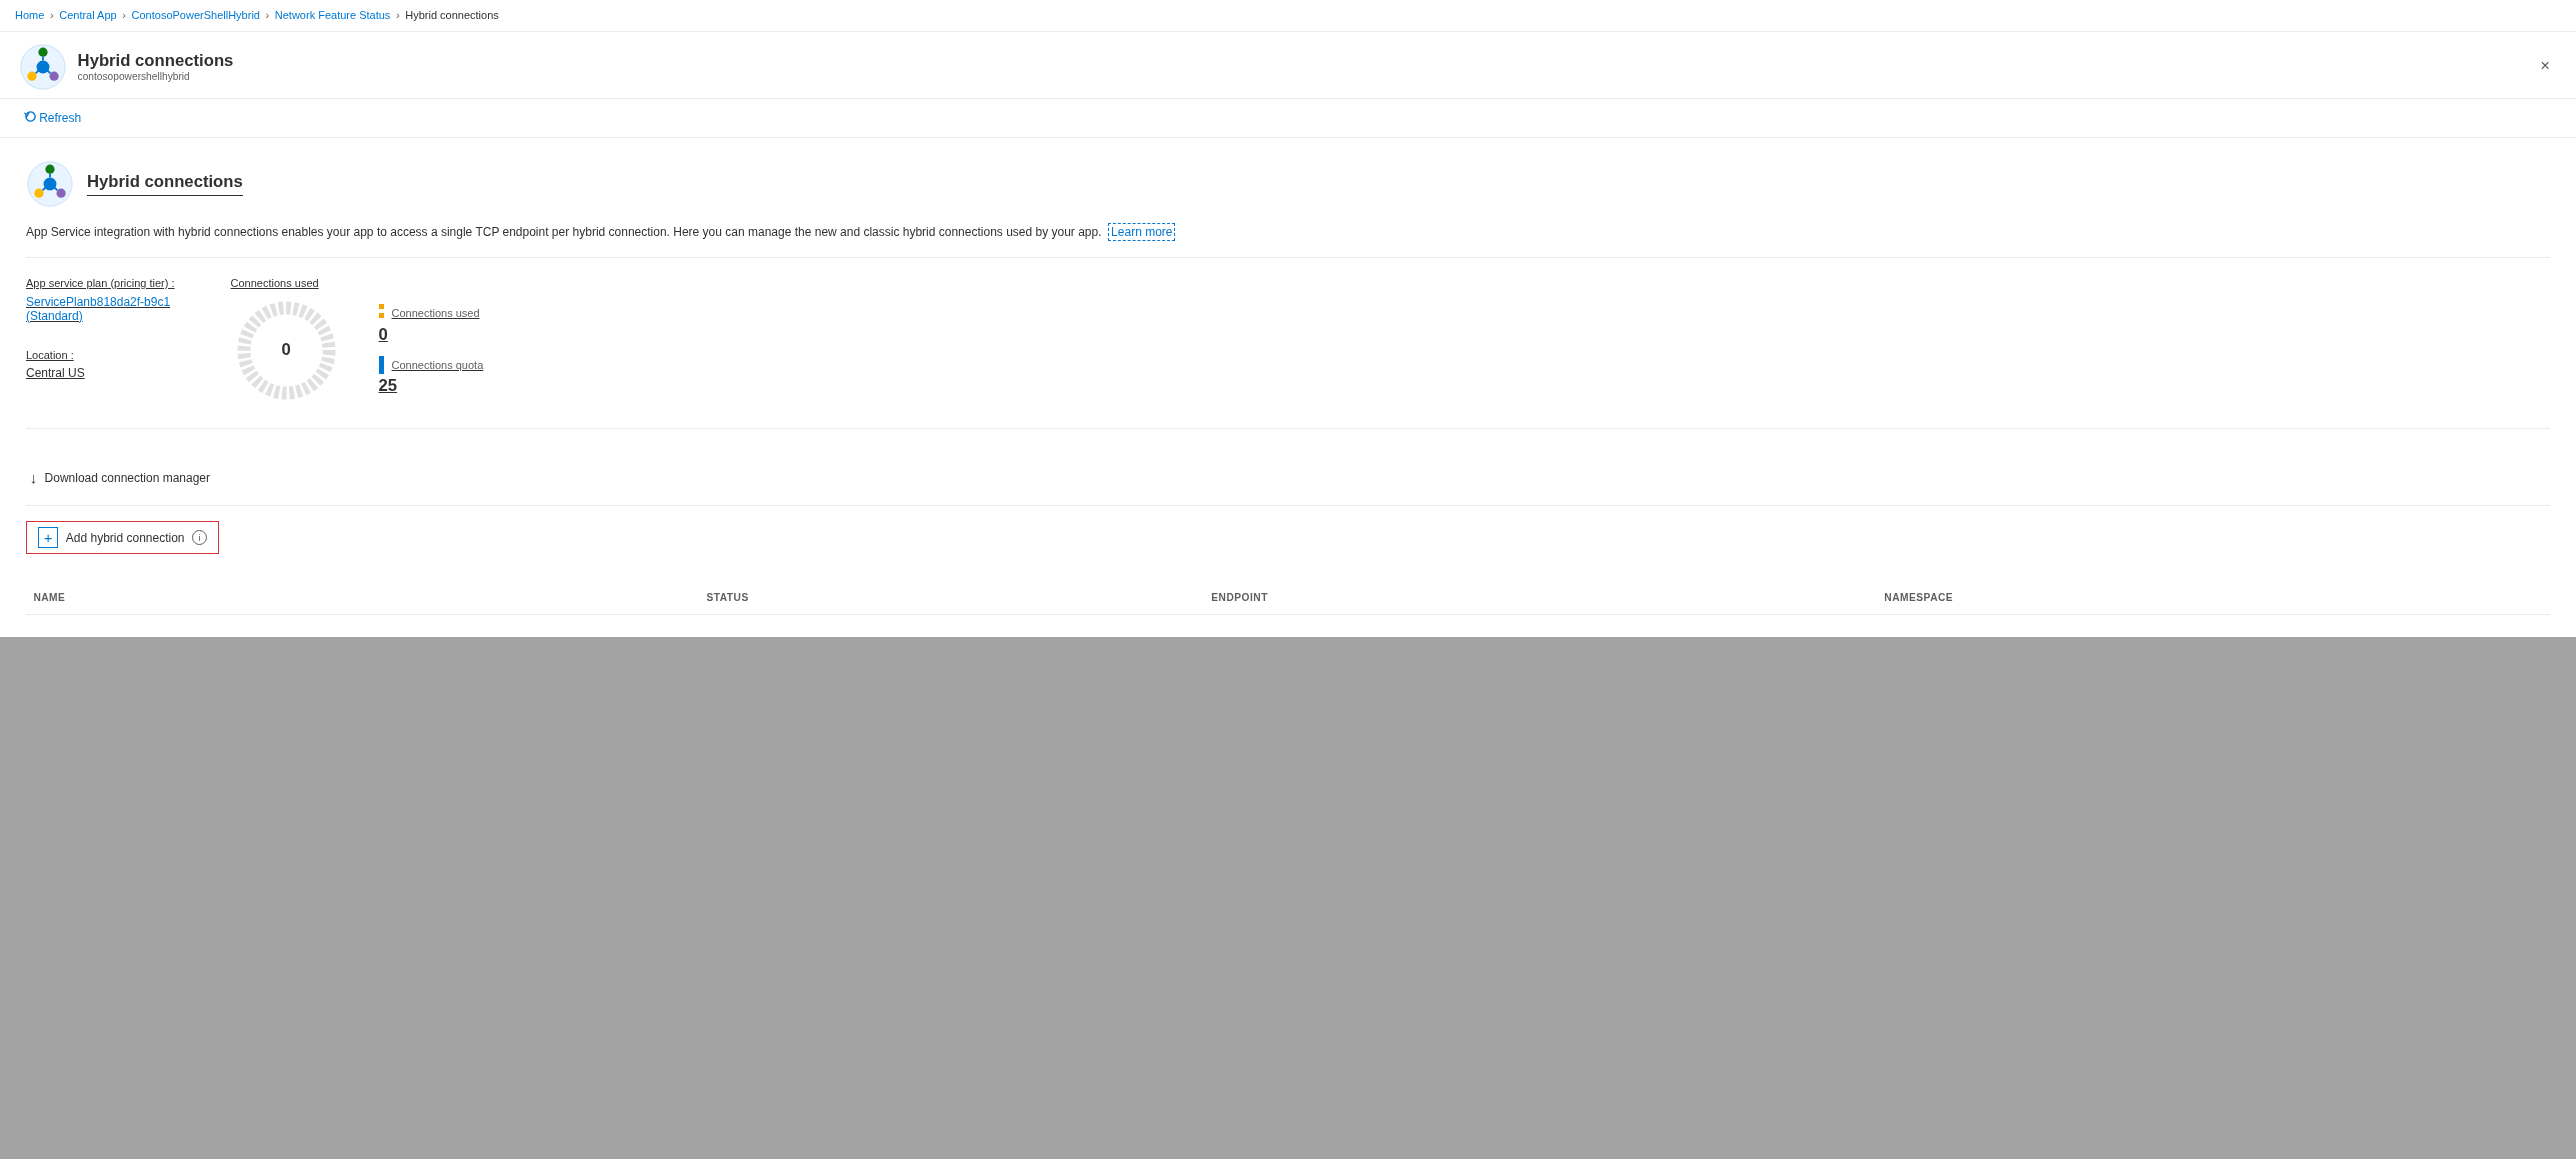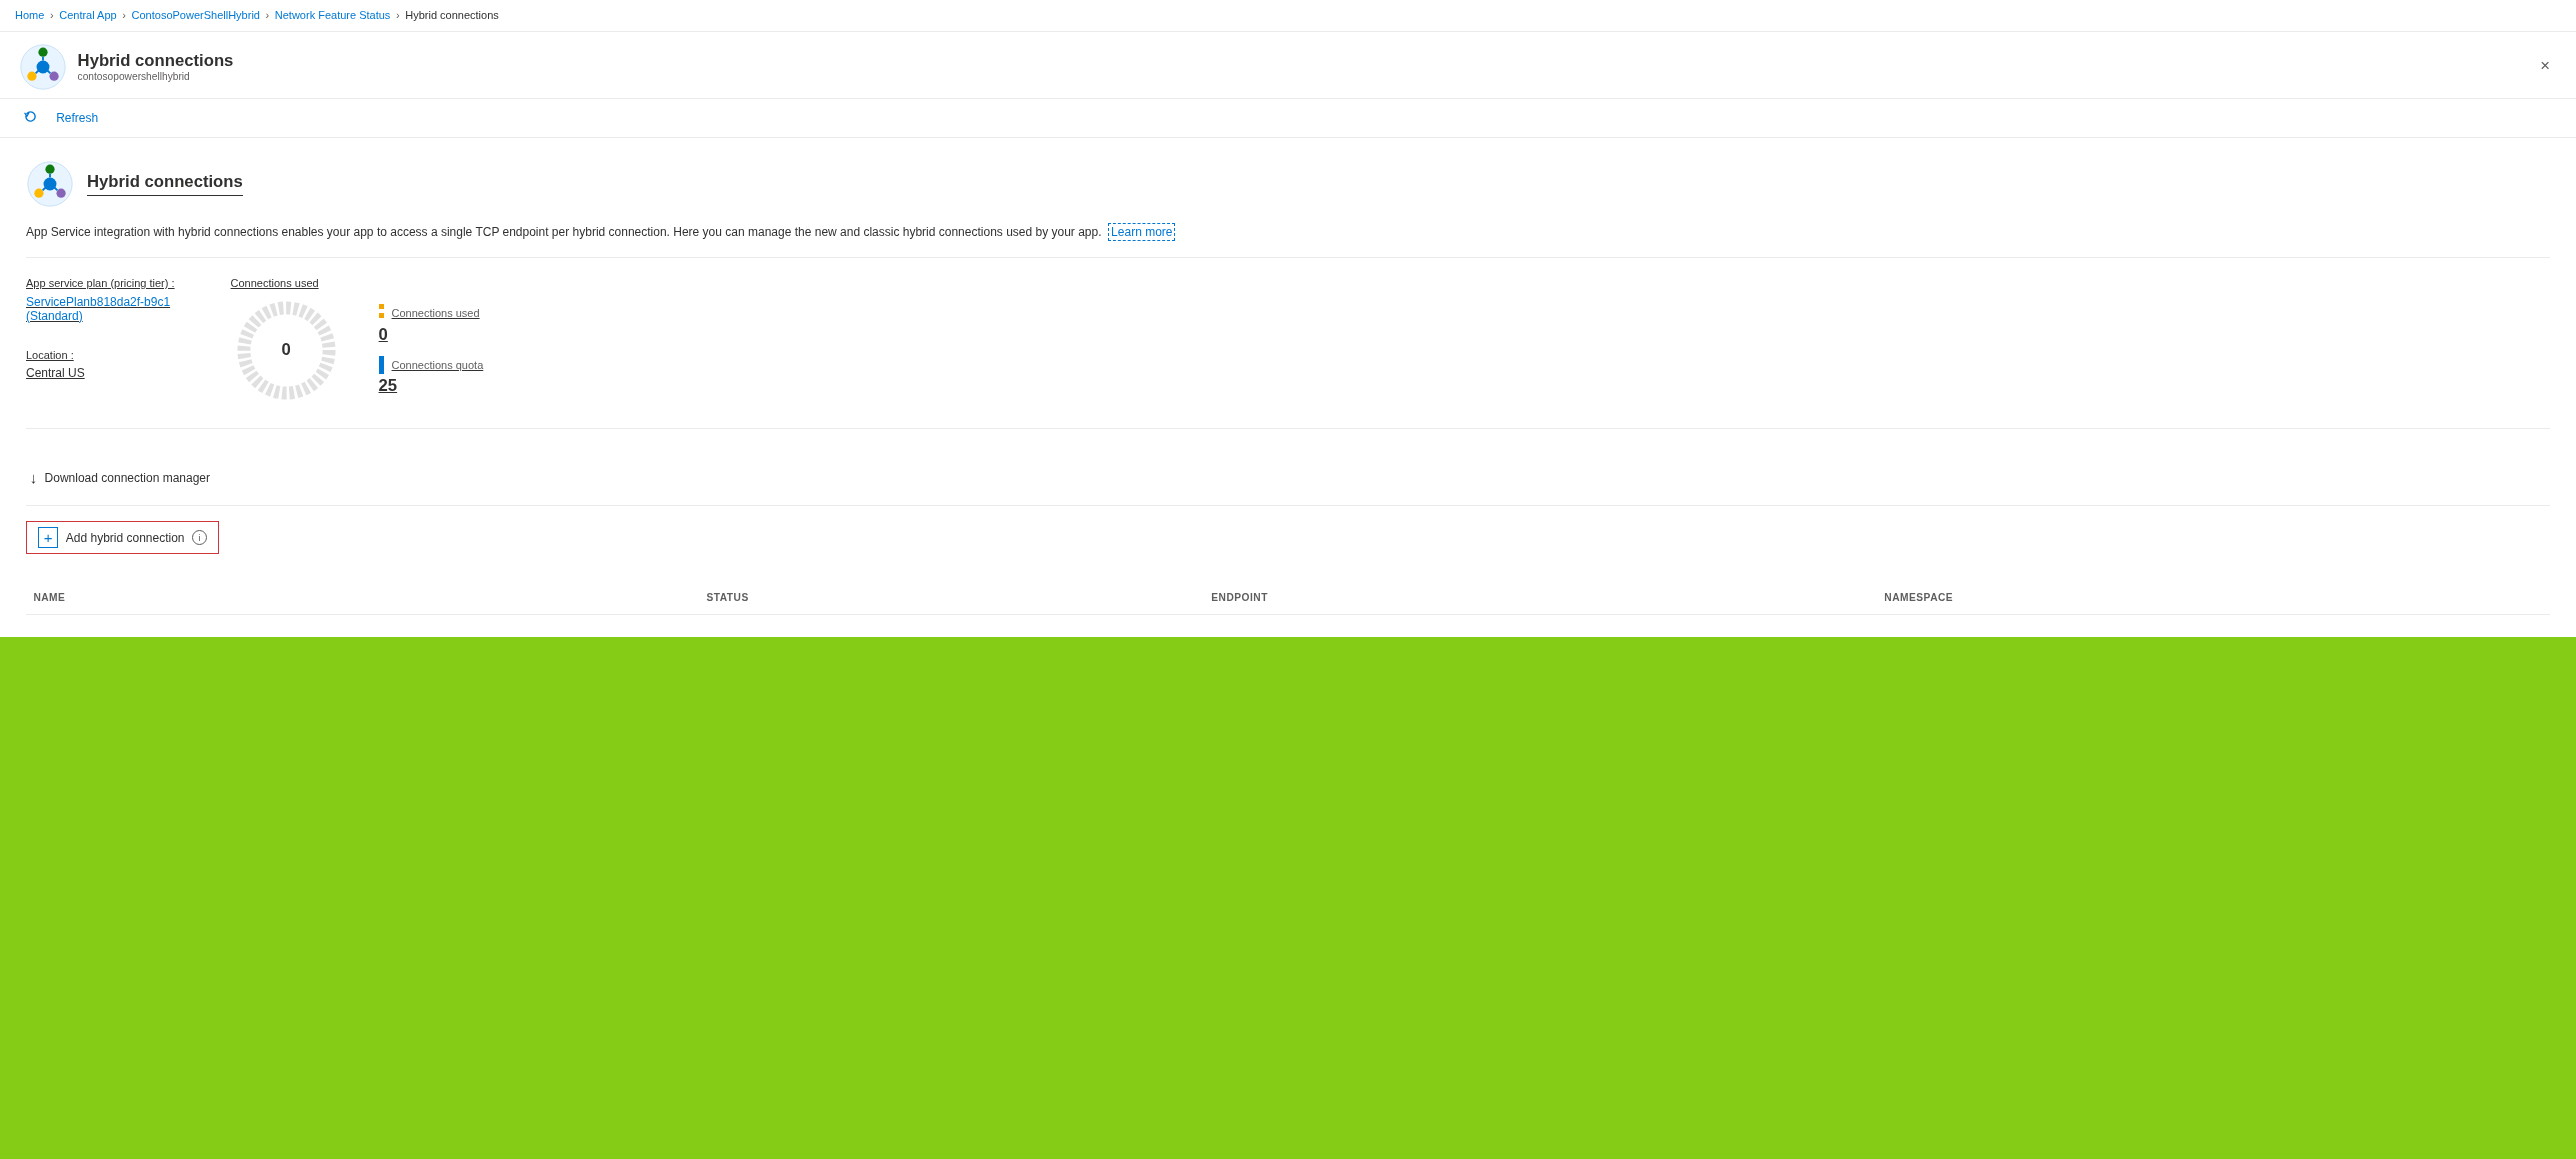--- a/index.html
+++ b/index.html
@@ -3,21 +3,21 @@
   <meta charset="utf-8">
   <style>
     * { box-sizing: border-box; margin: 0; padding: 0; }
     body {
       font-family: 'Segoe UI', Arial, sans-serif;
       font-size: 12px;
       background: #f3f2f1;
       color: #323130;
     }
     .panel {
-      background: #84cc16;
+      background: #a3a3a3;
       width: 100%;
       min-height: 100vh;
       position: relative;
     }
     
     .breadcrumb {
       display: flex;
       align-items: center;
       padding: 9.3px 15px;
       background: #fff;
@@ -71,21 +71,21 @@
       display: flex;
       align-items: center;
       padding: 7.4px 18.6px;
       background: #fff;
       border-bottom: 0.9px solid #edebe9;
       gap: 7.4px;
     }
     .toolbar-btn {
       display: flex;
       align-items: center;
-      gap: 19px;
+      gap: 2px;
       background: none;
       border: none;
       cursor: pointer;
       color: #0078d4;
       font-size: 12px;
       padding: 3.7px 5.6px;
     }
 
     
     .content {

